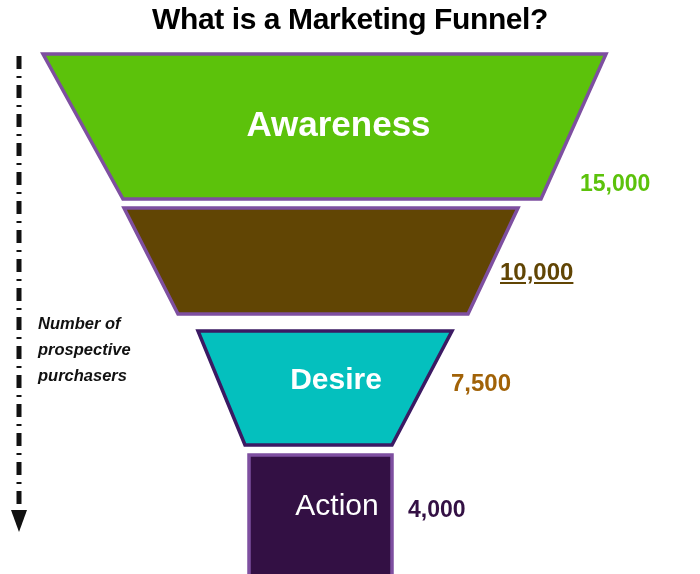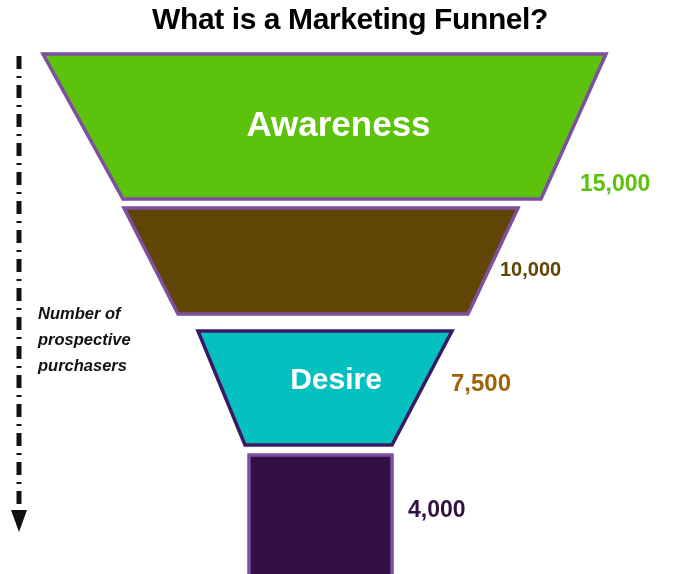--- a/index.html
+++ b/index.html
@@ -71,37 +71,38 @@
     white-space: nowrap;
   }
   #value-awareness {
     left: 580px; top: 126px;
     font-size: 23px;
     color: #5CC20B;
     margin-top: 44px;
   }
   #value-interest {
     left: 500px; top: 258px;
-    font-size: 20px;
+    font-size: 24px;
     color: #614504;
+    text-decoration: underline;
   }
   #value-desire {
     left: 451px; top: 369px;
     font-size: 24px;
     color: #a16207;
   }
   #value-action {
     left: 408px; top: 496px;
     font-size: 23px;
     color: #331044;
   }
   #axis-note {
     position: absolute;
     left: 38px;
-    top: 300px;
+    top: 310px;
     width: 120px;
     font-family: "Liberation Sans", sans-serif;
     font-weight: bold;
     font-style: italic;
     font-size: 16.5px;
     line-height: 26px;
     color: #111111;
   }
 </style>
 </head>
@@ -125,20 +126,21 @@
     <polygon points="198,331 452,331 392,445 245,445" fill="#04C0BE" stroke="#3B1A63" stroke-width="3.5" stroke-linejoin="miter"></polygon>
 
     <rect x="249" y="455" width="143" height="122" fill="#331044" stroke="#7E4FA0" stroke-width="3.5"></rect>
   </svg>
 
   <div class="stage-label" id="label-awareness">Awareness</div>
 
 
   <div class="stage-label" id="label-desire">Desire</div>
 
+  <div class="stage-label" id="label-action">Action</div>
 
   <div class="value-label" id="value-awareness">15,000</div>
 
   <div class="value-label" id="value-interest">10,000</div>
 
   <div class="value-label" id="value-desire">7,500</div>
 
   <div class="value-label" id="value-action">4,000</div>
 
   <div id="axis-note">Number of prospective purchasers</div>

